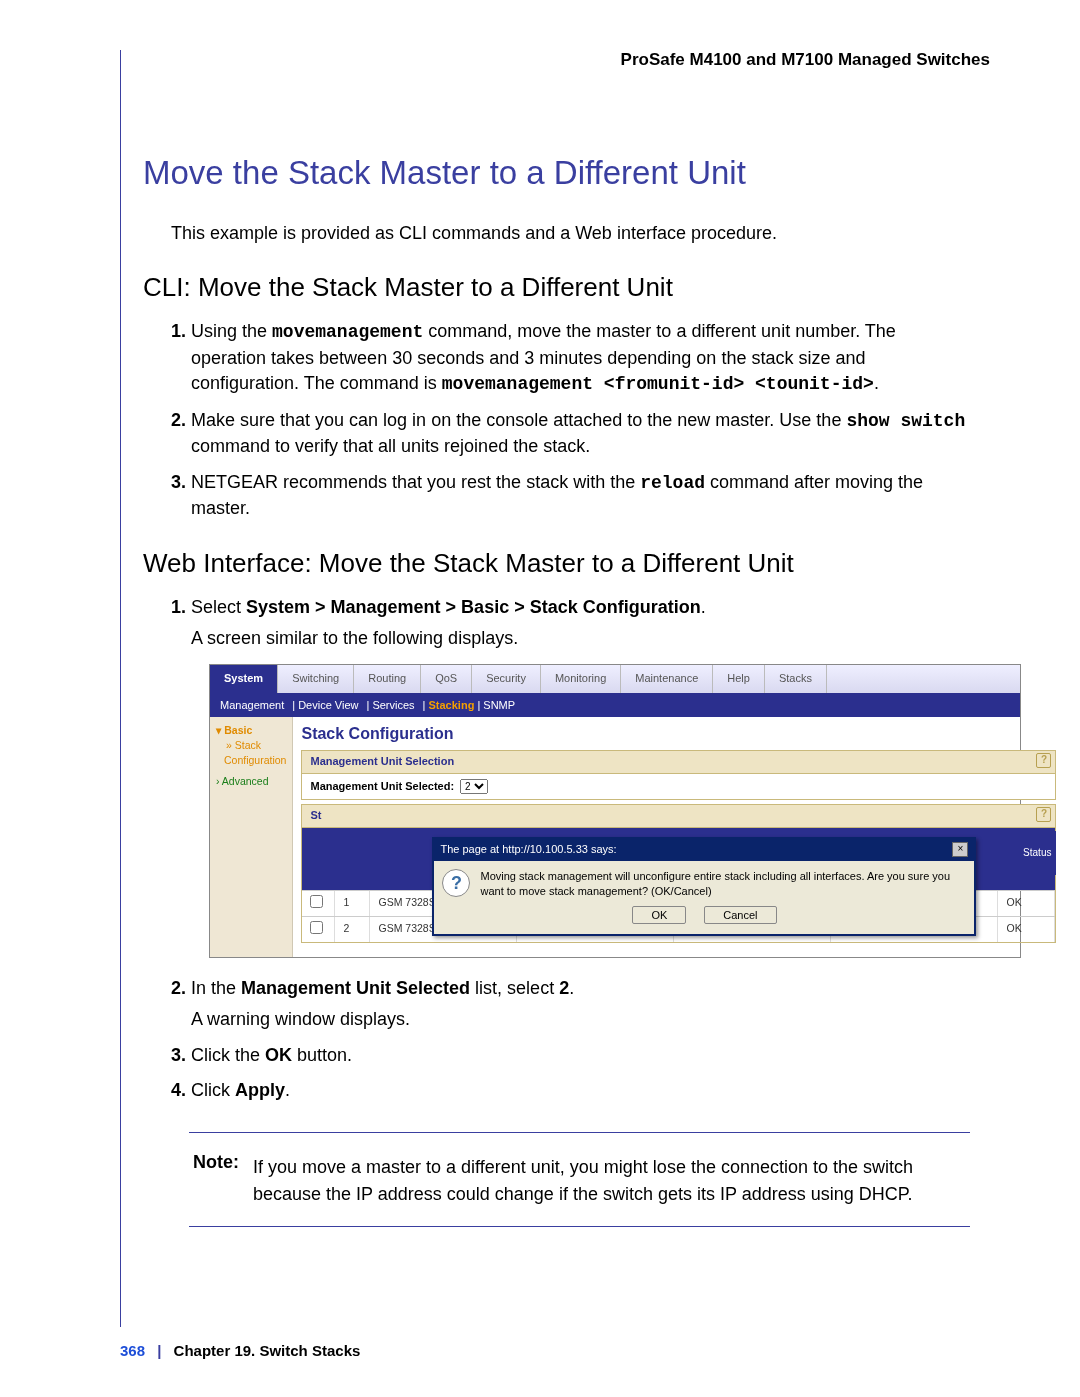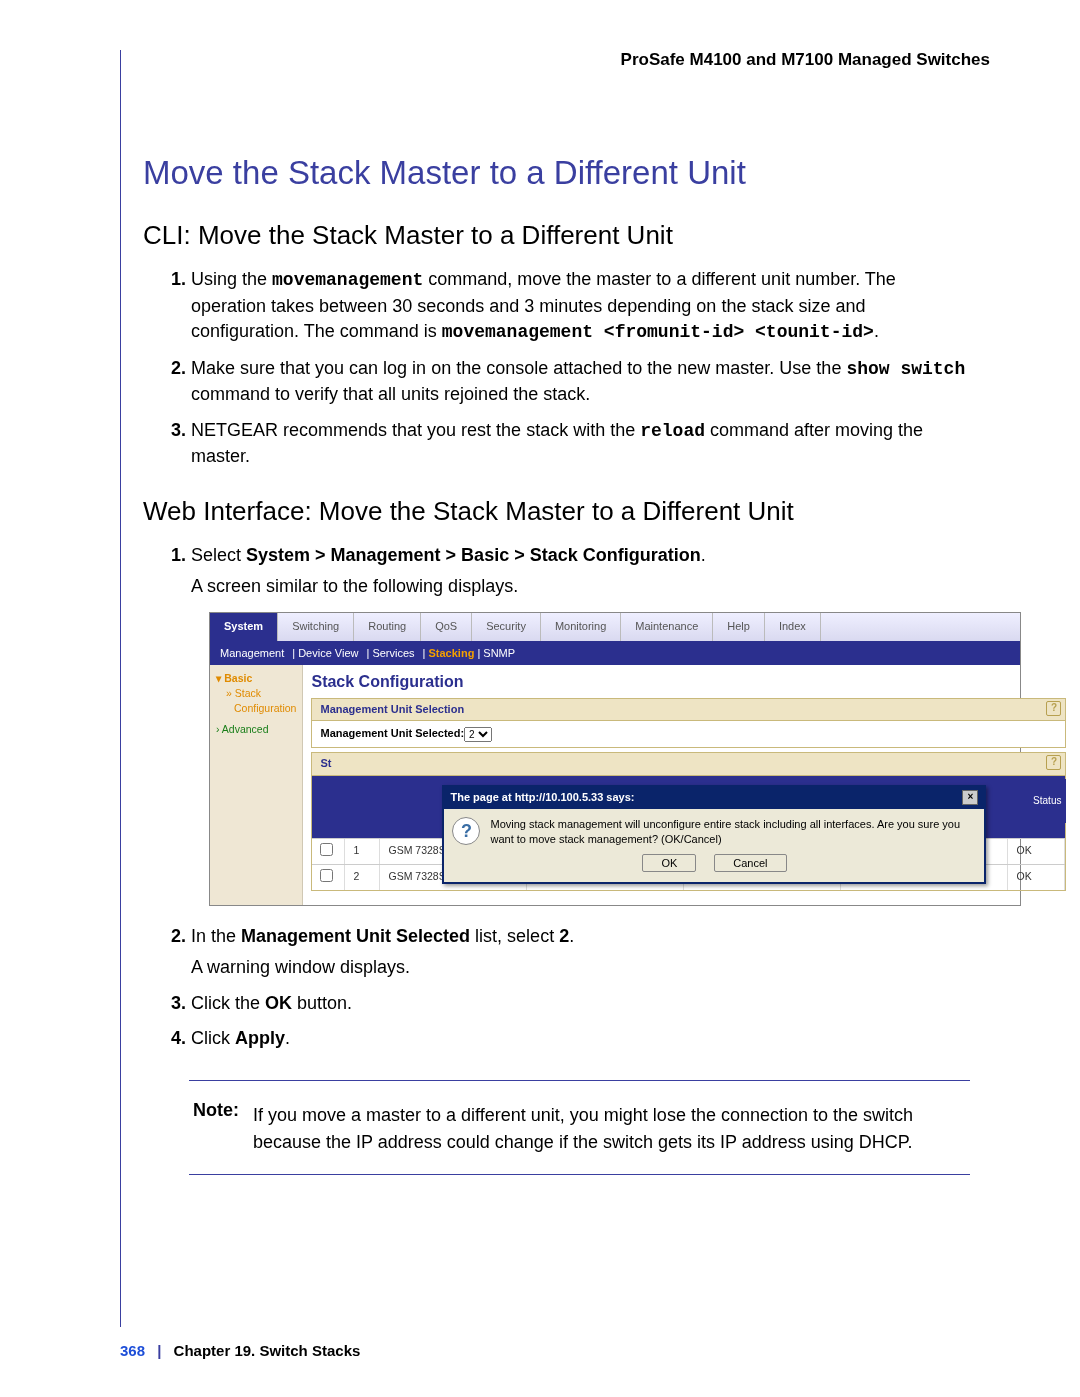--- a/index.html
+++ b/index.html
@@ -19,63 +19,64 @@
   .tabs{display:flex;background:linear-gradient(#efefff,#d9d9f0);border-bottom:1px solid #2b2f8e;}
   .tabs .tab{padding:6px 14px;border-right:1px solid #bbb;color:#555;}
   .tabs .tab.active{background:#2b2f8e;color:#fff;font-weight:bold;}
   .subnav{background:#2b2f8e;color:#fff;padding:4px 10px;font-size:11px;}
   .subnav span{margin-right:8px;}
   .subnav b{color:#f4a000;font-weight:bold;}
   .body2{display:flex;}
   .side{width:110px;background:#efe7d4;border-right:1px solid #d0c8b4;padding:6px 6px 30px 6px;font-size:10.5px;color:#666;}
   .side .b1{color:#e08b00;font-weight:bold;}
   .side .s1{color:#e08b00;margin-left:10px;}
-  .side .s2{color:#e08b00;margin-left:18px;}
+  .side .s2{color:#e08b00;margin-left:8px;}
   .side .adv{color:#1a7e1a;margin-top:6px;}
   .main{flex:1;padding:6px 8px 10px 8px;position:relative;}
   .ptitle{color:#2b2f8e;font-weight:bold;font-size:16px;margin-bottom:4px;}
   .panel{border:1px solid #c9b97b;margin-bottom:4px;position:relative;}
   .panelh{background:#eee4c4;padding:3px 8px;color:#2b2f8e;font-weight:bold;font-size:11px;border-bottom:1px solid #c9b97b;position:relative;}
   .panelh:after{content:"?";position:absolute;right:4px;top:2px;width:13px;height:13px;border:1px solid #b7a050;border-radius:2px;color:#b7a050;font-size:10px;text-align:center;line-height:12px;}
   .panelb{padding:5px 8px;background:#fff;}
-  .sel{display:flex;align-items:center;font-size:11px;}
+  .sel{display:flex;align-items:center;gap:6px;font-size:11px;}
   .sel select{font-size:10px;}
   .listbox{position:relative;}
   .statuscol{position:absolute;right:-1px;top:26px;background:#2b2f8e;color:#fff;font-size:10px;padding:14px 4px;border:1px solid #2b2f8e;}
   .trow{display:flex;border-top:1px solid #ccc;font-size:10.5px;color:#333;}
   .trow>div{padding:4px 8px;border-right:1px solid #ddd;}
   .c0{width:16px;}
   .c0 input{margin:0;}
   .c1{width:18px;}
   .c2{width:130px;}
   .c3{width:140px;}
   .c4{width:140px;}
   .c5{width:150px;}
   .c6{width:40px;}
   .dialog{position:absolute;left:130px;top:32px;width:540px;border:2px solid #0a246a;background:#ece9d8;box-shadow:2px 2px 4px rgba(0,0,0,.4);z-index:5;}
-  .dtitle{background:#0a246a;color:#fff;padding:3px 6px;font-weight:bold;font-size:11px;display:flex;justify-content:space-between;align-items:center;}
+  .dtitle{background:#0a246a;color:#fff;padding:3px 6px;font-weight:normal;font-size:11px;display:flex;justify-content:space-between;align-items:center;}
   .dtitle .x{background:#ccc;color:#000;width:14px;height:13px;border:1px solid #666;text-align:center;line-height:11px;font-size:10px;}
   .dbody{display:flex;padding:8px;gap:10px;font-size:11px;color:#000;line-height:1.35;}
   .qmark{width:26px;height:26px;border-radius:50%;background:#fff;border:1px solid #888;color:#3a6ea5;font-weight:bold;font-size:18px;display:flex;align-items:center;justify-content:center;flex:none;}
   .dbtns{display:flex;justify-content:center;gap:18px;padding:0 0 10px 0;}
   .dbtns button{font-size:11px;padding:2px 18px;background:#ece9d8;border:1px solid #888;border-radius:2px;}
   .note{margin:28px 20px 2px 46px;border-top:1.5px solid #3a3fa0;border-bottom:1.5px solid #3a3fa0;padding:16px 4px 18px 4px;line-height:1.5;}
   .note b{font-weight:bold;}
   .ntext{display:block;margin-left:60px;margin-top:-22px;}
   .footer{position:absolute;left:120px;bottom:38px;font-size:15px;}
   .footer .pg{color:#1d4ed8;font-weight:bold;}
   .footer .sep{color:#3a3fa0;font-weight:bold;margin:0 8px;}
 </style>
 </head>
 <body>
 
 <div class="page">
   <div class="hdr">ProSafe M4100 and M7100 Managed Switches</div>
 
   <h1>Move the Stack Master to a Different Unit</h1>
+  <p class="intro">This example is provided as CLI commands and a Web interface procedure.</p>
 
   <h2>CLI: Move the Stack Master to a Different Unit</h2>
   <ol class="steps">
     <li>
       <span>Using the </span><span class="mono">movemanagement</span><span> command, move the master to a different unit number. The operation takes between 30 seconds and 3 minutes depending on the stack size and configuration. The command is </span><span class="mono">movemanagement &lt;fromunit-id&gt; &lt;tounit-id&gt;</span><span>.</span>
     </li>
     <li>
       <span>Make sure that you can log in on the console attached to the new master. Use the </span><span class="mono">show switch</span><span> command to verify that all units rejoined the stack.</span>
     </li>
     <li>
@@ -93,21 +94,21 @@
       <div class="shot">
         <div class="tabs">
           <div class="tab active">System</div>
           <div class="tab">Switching</div>
           <div class="tab">Routing</div>
           <div class="tab">QoS</div>
           <div class="tab">Security</div>
           <div class="tab">Monitoring</div>
           <div class="tab">Maintenance</div>
           <div class="tab">Help</div>
-          <div class="tab">Index</div>
+          <div class="tab">Stacks</div>
         </div>
         <div class="subnav">
           <span>Management</span>|
           <span>Device View</span>|
           <span>Services</span>|
           <b>Stacking</b> |
           <span>SNMP</span>
         </div>
         <div class="body2">
           <div class="side">

